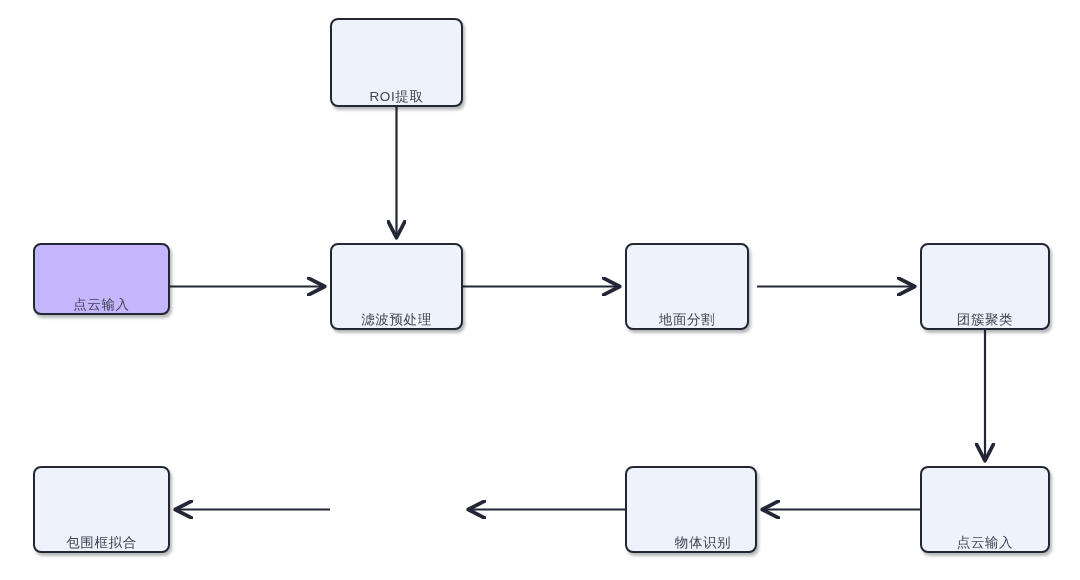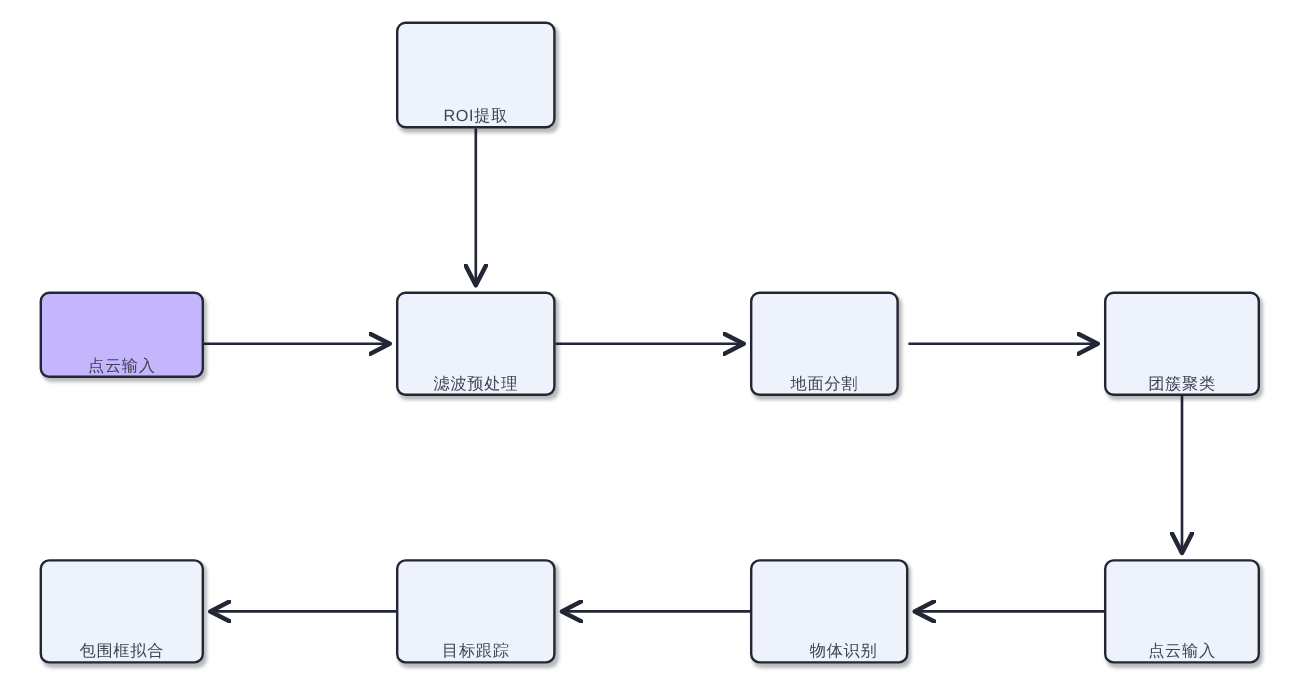--- a/index.html
+++ b/index.html
@@ -92,21 +92,18 @@
   </div>
 
   <div class="node" style="left: 920px; top: 466px; width: 130px; height: 87px; background: rgb(238, 242, 251); border-color: rgb(35, 39, 53);">
     <span class="node-label" style="color: rgb(61, 68, 82);">点云输入</span>
   </div>
 
   <div class="node" style="left: 625px; top: 466px; width: 132px; height: 87px; background: rgb(238, 242, 251); border-color: rgb(35, 39, 53); padding-left: 24px;">
     <span class="node-label" style="color: rgb(61, 68, 82);">物体识别</span>
   </div>
 
-  <div class="node" style="left: 330px; top: 466px; width: 133px; height: 87px; background: rgb(238, 242, 251); border-color: rgb(35, 39, 53);">
-    <span class="node-label" style="color: rgb(61, 68, 82);">目标跟踪</span>
-  </div>
 
   <div class="node" style="left: 33px; top: 466px; width: 137px; height: 87px; background: rgb(238, 242, 251); border-color: rgb(35, 39, 53);">
     <span class="node-label" style="color: rgb(61, 68, 82);">包围框拟合</span>
   </div>
 
 </div>
 
 </body></html>

